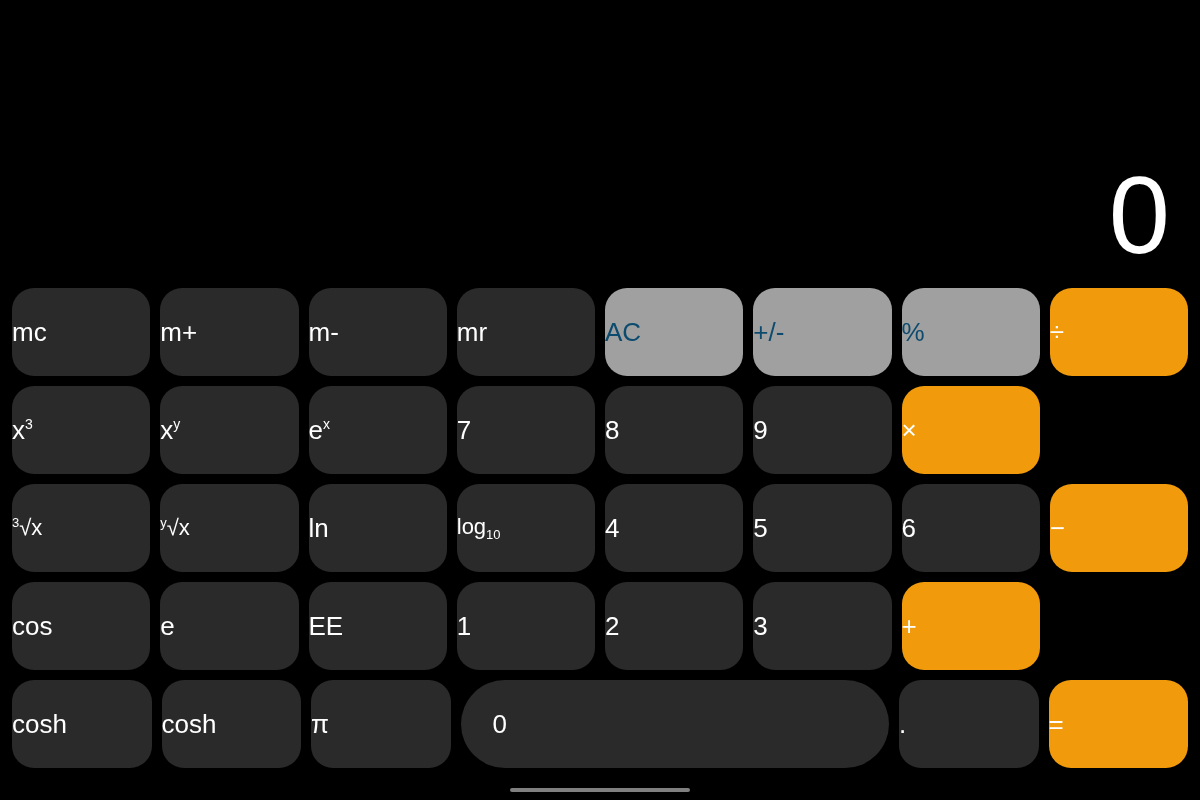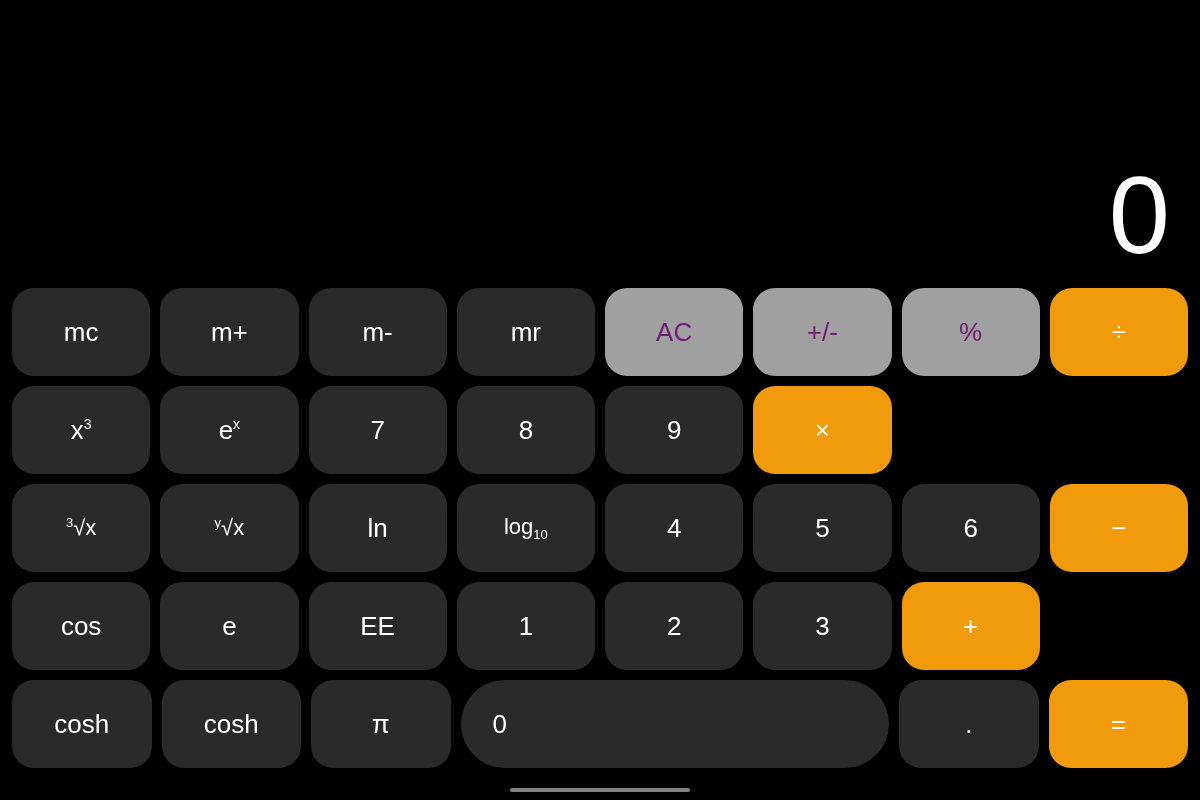--- a/index.html
+++ b/index.html
@@ -41,33 +41,32 @@
       grid-template-columns: repeat(8, 1fr);
       gap: 10px;
     }
 
     .btn {
       border: none;
       border-radius: 22px;
       height: 88px;
       display: flex;
       align-items: center;
-      justify-content: center;
       cursor: pointer;
       font-size: 26px;
       font-weight: 400;
       color: #fff;
       background: #2a2a2a;
       position: relative;
       outline: none;
     }
 
     .btn-light-gray {
       background: #a0a0a0;
-      color: #701a75;
+      color: #0c4a6e;
     }
 
     .btn-orange {
       background: #f09a0c;
       color: #fff;
     }
 
     .btn-zero {
       grid-column: span 2;
       justify-content: flex-start;
@@ -133,20 +132,23 @@
     <button class="btn btn-orange">
         <span>÷</span>
       </button>
   </div>
 
   <div class="row">
     <button class="btn">
         <span>x<sup>3</sup></span>
       </button>
     <button class="btn">
+        <span>x<sup>y</sup></span>
+      </button>
+    <button class="btn">
         <span>e<sup>x</sup></span>
       </button>
     <button class="btn">
         <span>7</span>
       </button>
     <button class="btn">
         <span>8</span>
       </button>
     <button class="btn">
         <span>9</span>

